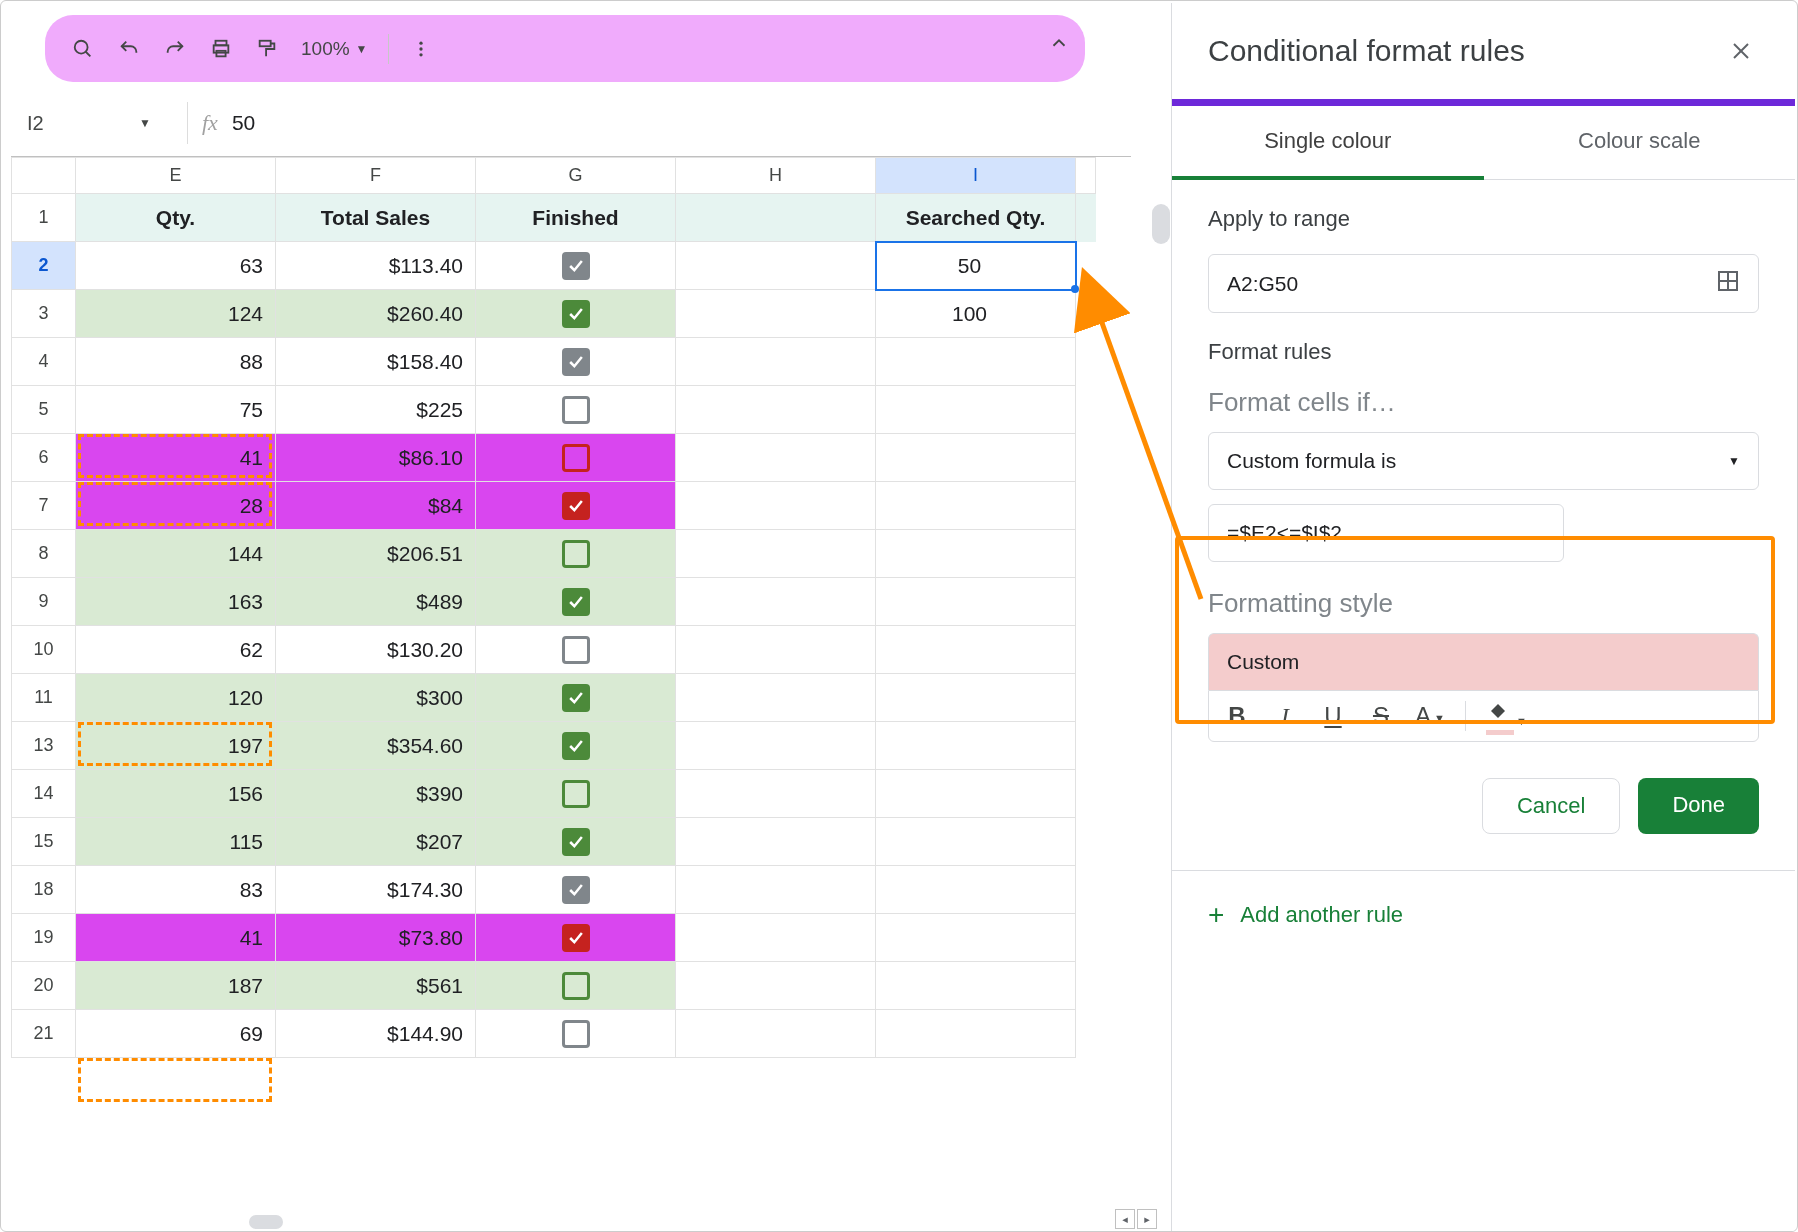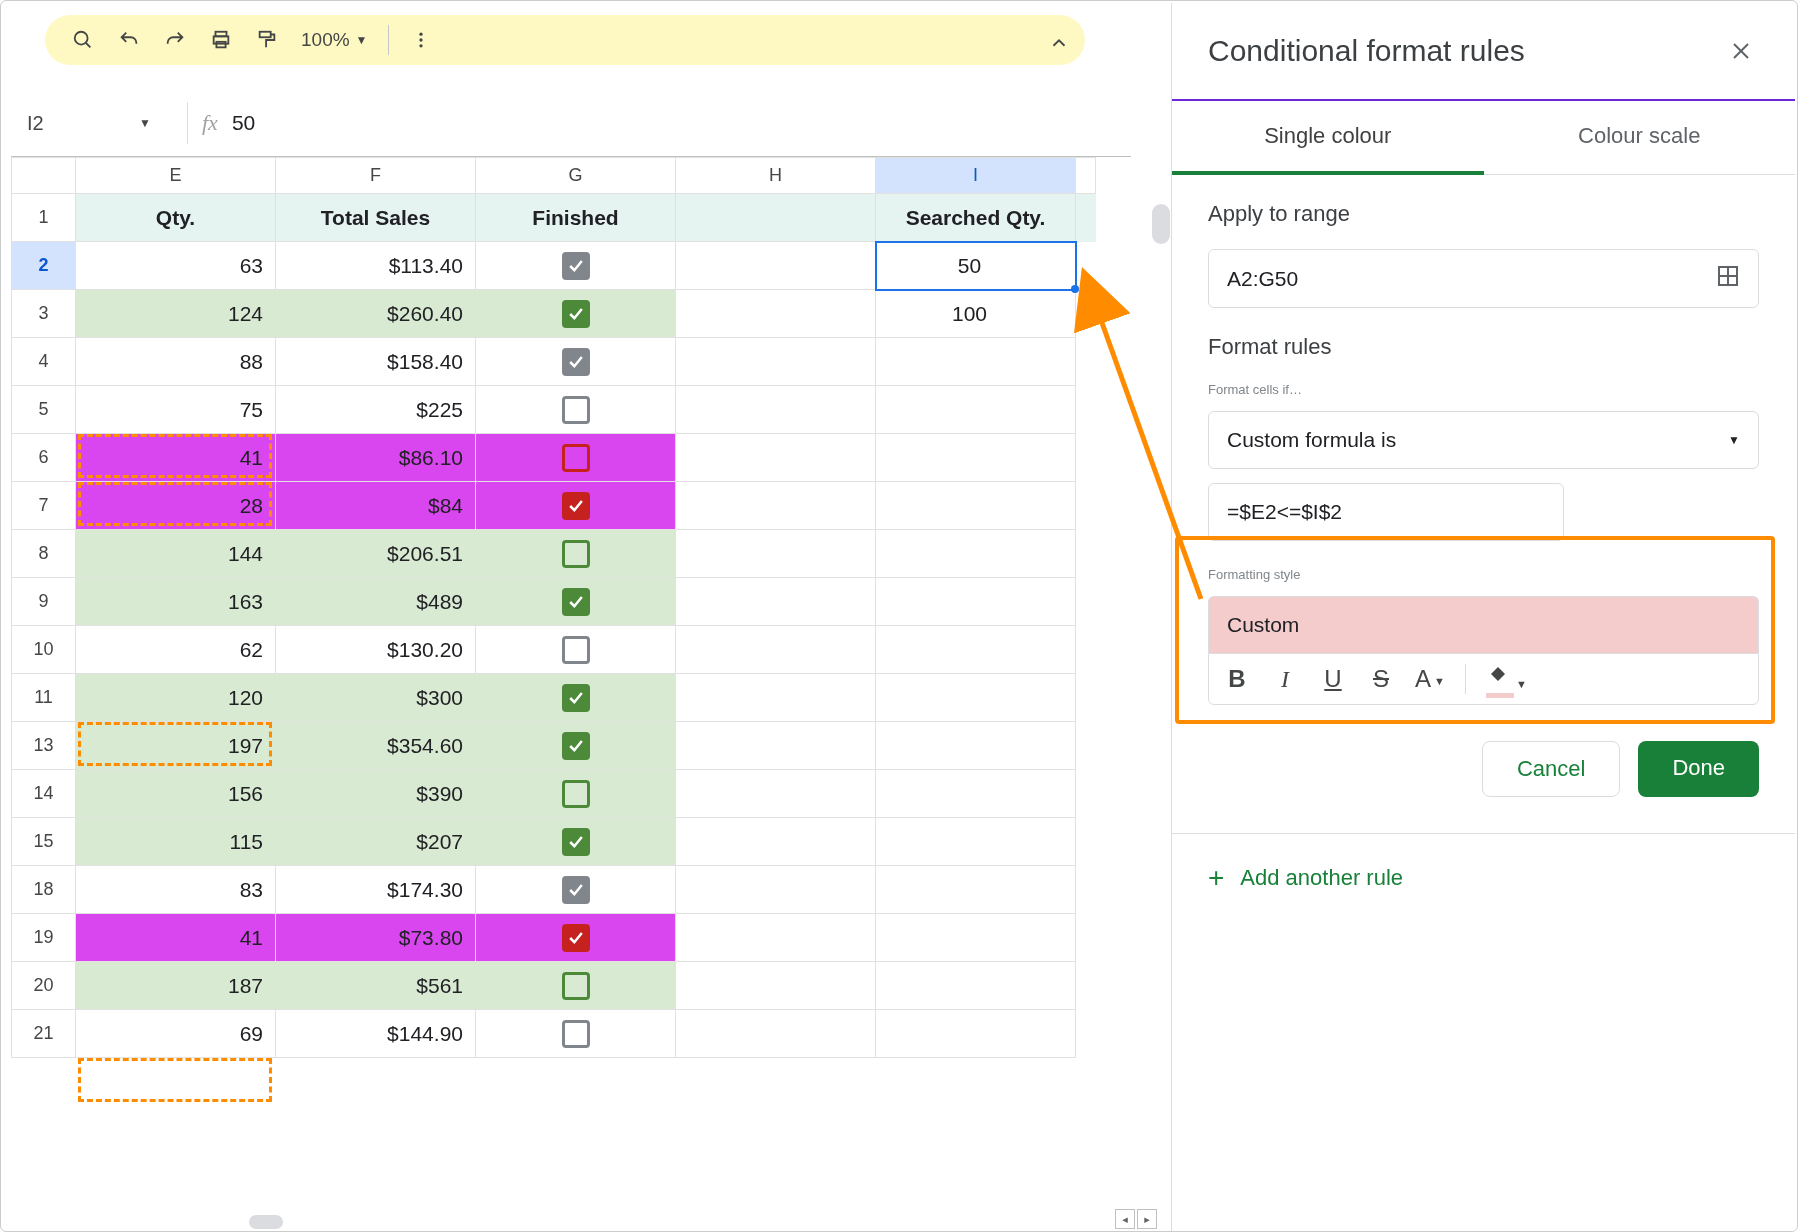--- a/index.html
+++ b/index.html
@@ -1,19 +1,19 @@
 <!DOCTYPE html>
 <html><head>
   <meta charset="utf-8">
   <style>
     * { box-sizing: border-box; margin: 0; padding: 0; }
     body { font-family: 'Arial', 'Helvetica', sans-serif; font-size: 19px; color: #202124; background: #fff; overflow: hidden; width: 1798px; height: 1232px; position: relative; border: 1px solid #ccc; border-radius: 6px; }
 
     
-    .toolbar-pill { position: absolute; left: 44px; top: 14px; width: 1040px; height: 50px; background: #fef9c3; border-radius: 28px; display: flex; align-items: center; padding: 0 18px; gap: 6px; }
+    .toolbar-pill { position: absolute; left: 44px; top: 14px; width: 1040px; height: 67px; background: #f0abfc; border-radius: 28px; display: flex; align-items: center; padding: 0 18px; gap: 6px; }
     .collapse-btn { position: absolute; right: 718px; top: 22px; }
     .icon-btn { width: 40px; height: 40px; display: flex; align-items: center; justify-content: center; cursor: pointer; border-radius: 6px; color: #444746; }
     .sep { width: 1px; height: 30px; background: #c7c7c7; margin: 0 6px; }
     .zoom { display: flex; align-items: center; gap: 6px; padding: 0 8px; color: #444746; font-size: 19px; }
     .down-triangle { font-size: 12px; }
 
     
     .formula-row { position: absolute; left: 16px; top: 100px; display: flex; align-items: center; height: 44px; width: 1110px; }
     .name-box { width: 150px; height: 40px; display: flex; align-items: center; justify-content: space-between; padding: 0 16px 0 10px; color: #444746; font-size: 20px; }
     .fx-sep { width: 1px; height: 42px; background: #ddd; margin-left: 20px; }
@@ -44,30 +44,30 @@
     .cb svg { width: 20px; height: 20px; }
 
     .active-cell { outline: 2px solid #1a73e8; outline-offset: -1px; position: relative; }
     .active-cell::after { content: ''; position: absolute; right: -4px; bottom: -4px; width: 8px; height: 8px; background: #1a73e8; border-radius: 50%; }
 
     .dash-box { position: absolute; border: 3px dashed #ff8c00; pointer-events: none; z-index: 5; }
     .arrow-svg { position: absolute; z-index: 10; pointer-events: none; }
 
     
     .panel { position: absolute; right: 2px; top: 2px; width: 624px; height: 1228px; background: #fff; border-left: 1px solid #dadce0; }
-    .panel-header { display: flex; align-items: center; justify-content: space-between; padding: 28px 34px 28px 36px; border-bottom: 2px solid #6d28d9; }
+    .panel-header { display: flex; align-items: center; justify-content: space-between; padding: 28px 34px 28px 36px; border-bottom: 7px solid #6d28d9; }
     .panel-title { font-size: 30px; color: #3c4043; }
     .tabs { display: flex; border-bottom: 1px solid #dadce0; }
     .tab { flex: 1; text-align: center; padding: 22px 0; font-size: 22px; color: #5f6368; cursor: pointer; }
     .tab.active { color: #404040; font-weight: 500; border-bottom: 4px solid #188038; margin-bottom: -1px; }
 
     .section { padding: 26px 36px 0 36px; }
     .section-title { font-size: 22px; color: #3c4043; margin-bottom: 22px; }
     .range-input { display: flex; align-items: center; justify-content: space-between; border: 1px solid #dadce0; border-radius: 6px; padding: 14px 18px; font-size: 21px; }
-    .subsection-title { font-size: 13px; color: #80868b; margin-bottom: 14px; }
+    .subsection-title { font-size: 26px; color: #80868b; margin-bottom: 14px; }
     .dropdown { border: 1px solid #dadce0; border-radius: 6px; padding: 16px 18px; font-size: 21px; display: flex; justify-content: space-between; align-items: center; background: #fff; }
     .formula-input { border: 1px solid #dadce0; border-radius: 6px; padding: 16px 18px; font-size: 21px; margin-top: 14px; width: 356px; }
     .custom-box { background: #f4cccc; padding: 16px 18px; font-size: 21px; border: 1px solid #dadce0; border-bottom: none; border-radius: 6px 6px 0 0; }
     .fmt-toolbar { border: 1px solid #dadce0; border-radius: 0 0 6px 6px; padding: 10px 14px; display: flex; align-items: center; gap: 20px; }
     .fmt-btn { font-size: 24px; color: #444746; cursor: pointer; min-width: 28px; text-align: center; }
     .fmt-sep { width: 1px; height: 30px; background: #dadce0; }
 
     .actions { display: flex; justify-content: flex-end; gap: 18px; padding: 36px; }
     .btn { padding: 14px 34px; border-radius: 8px; font-size: 22px; cursor: pointer; }
     .btn-cancel { border: 1px solid #dadce0; color: #188038; background: #fff; }

